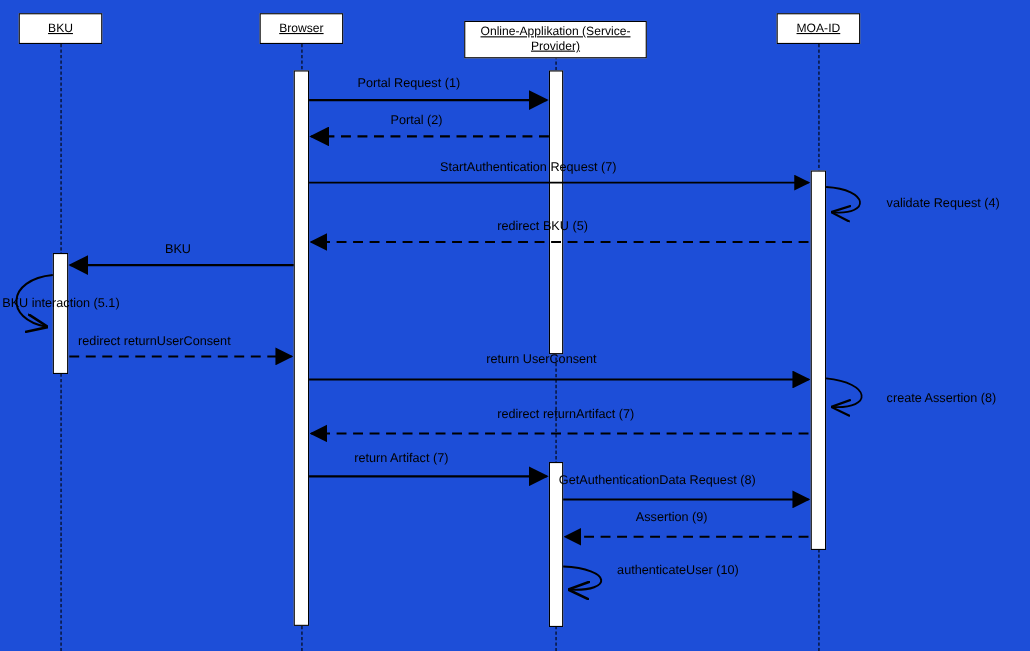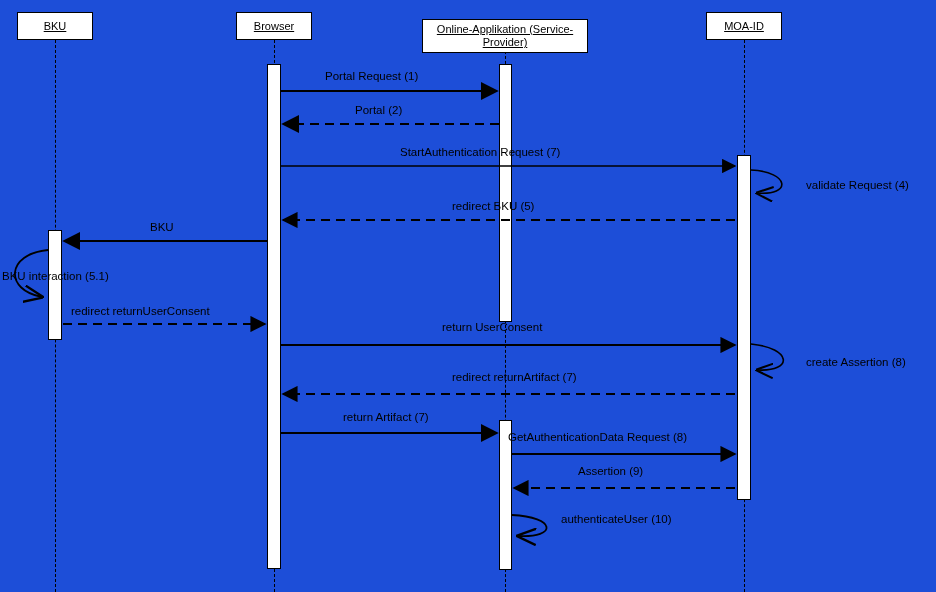--- a/index.html
+++ b/index.html
@@ -139,18 +139,18 @@
   <div class="msg-label" style="left:355px; top:104px;">Portal (2)</div>
   <div class="msg-label" style="left:400px; top:146px;">StartAuthentication Request (7)</div>
   <div class="msg-label" style="left:806px; top:179px;">validate Request (4)</div>
   <div class="msg-label" style="left:452px; top:200px;">redirect BKU (5)</div>
   <div class="msg-label" style="left:150px; top:221px;">BKU</div>
   <div class="msg-label" style="left:2px; top:270px;">BKU interaction (5.1)</div>
   <div class="msg-label" style="left:71px; top:305px;">redirect returnUserConsent</div>
   <div class="msg-label" style="left:442px; top:321px;">return UserConsent</div>
   <div class="msg-label" style="left:806px; top:356px;">create Assertion (8)</div>
   <div class="msg-label" style="left:452px; top:371px;">redirect returnArtifact (7)</div>
-  <div class="msg-label" style="left:343px; top:411px;">return Artifact (7)</div>
+  <div class="msg-label" style="left:322px; top:411px;">return Artifact (7)</div>
   <div class="msg-label" style="left:508px; top:431px;">GetAuthenticationData Request (8)</div>
   <div class="msg-label" style="left:578px; top:465px;">Assertion (9)</div>
   <div class="msg-label" style="left:561px; top:513px;">authenticateUser (10)</div>
 
 </div>
 
 </body></html>

